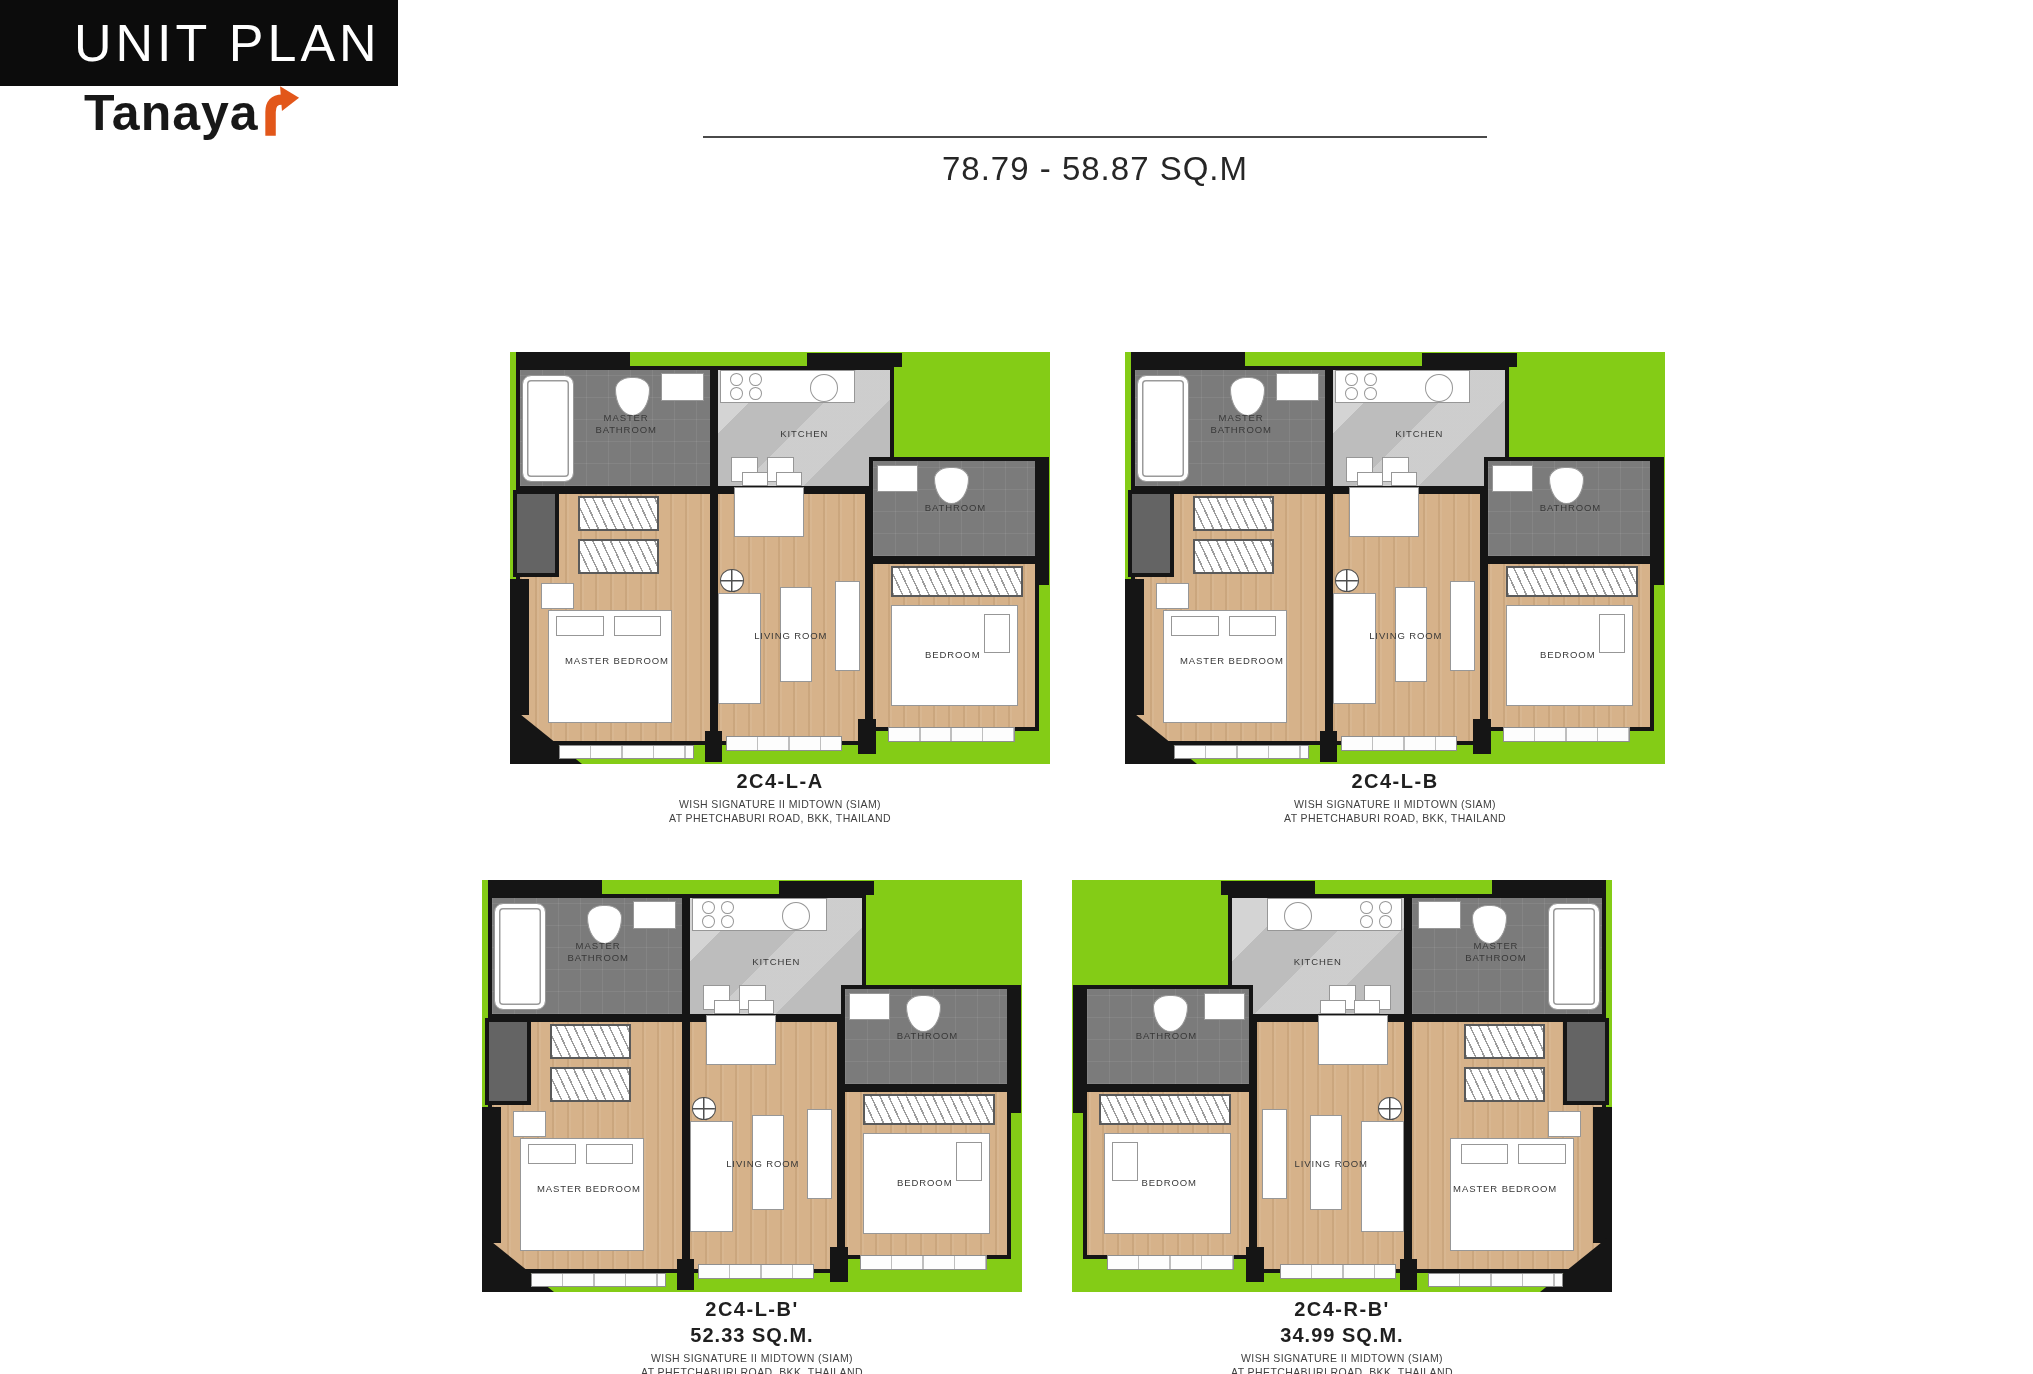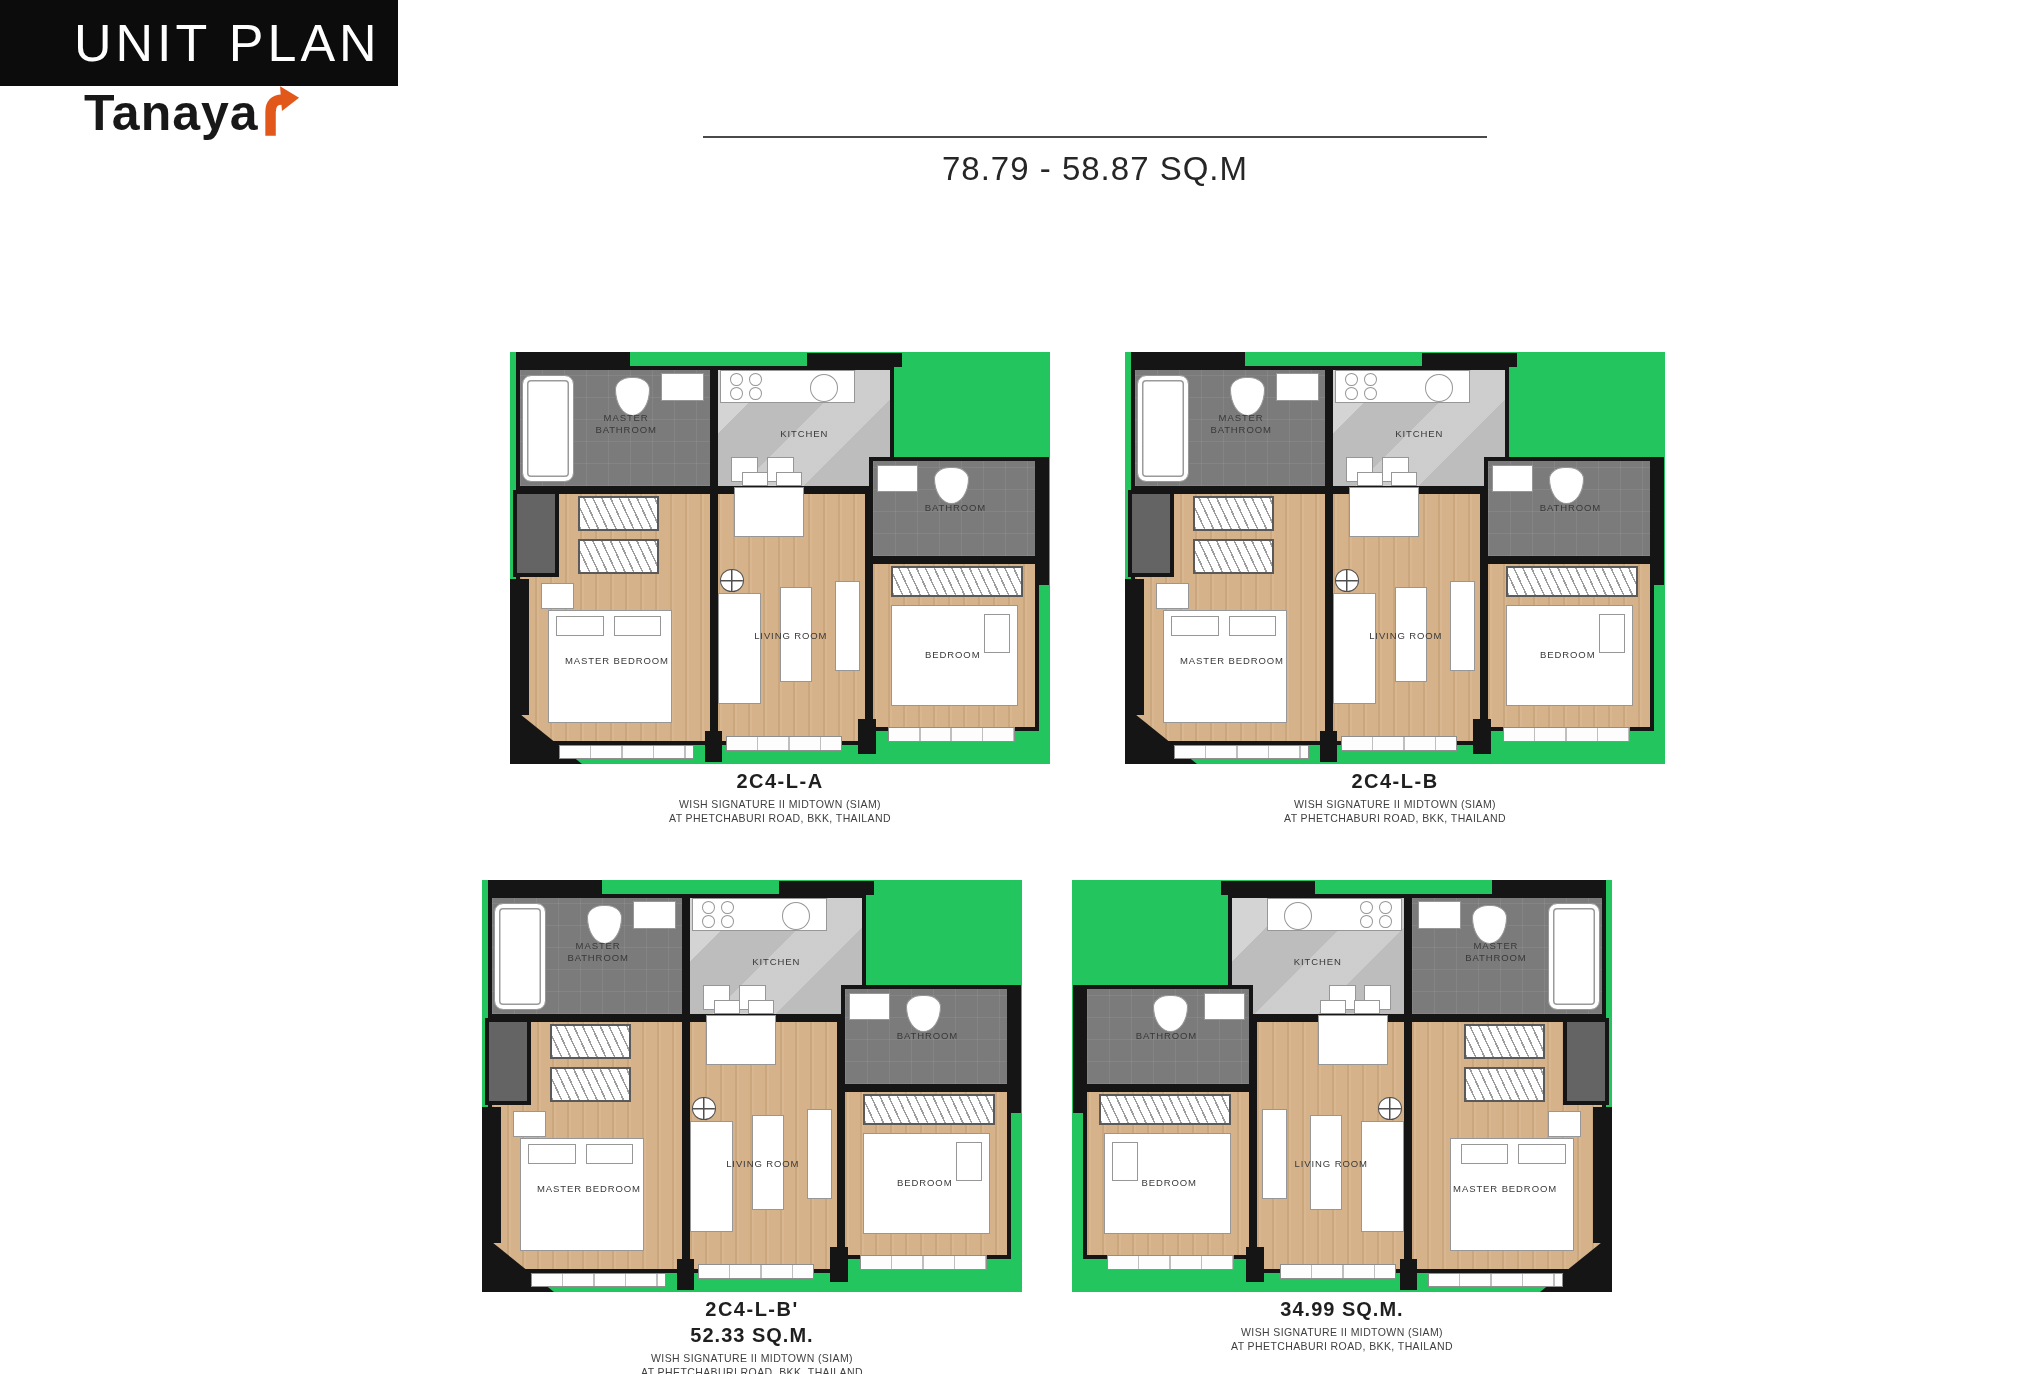--- a/index.html
+++ b/index.html
@@ -14,21 +14,21 @@
   .brand span{font-size:50px;font-weight:600;color:#181818;letter-spacing:1px;line-height:1;}
   .brand svg{margin-left:3px;margin-top:-2px;}
 
   .titleblock{position:absolute;left:700px;top:100px;width:790px;text-align:center;}
   .title{font-size:52px;font-weight:300;letter-spacing:2px;color:#1b1b1b;line-height:1;}
   .rule{height:2px;background:#4a4a4a;margin:36px auto 0 auto;width:784px;}
   .subtitle{margin-top:14px;font-size:33px;font-weight:300;letter-spacing:1px;color:#262626;line-height:1;}
 
   
   .unit{position:absolute;width:560px;}
-  .plan{position:relative;width:540px;height:412px;margin:0 auto;background:#22c55e;}
+  .plan{position:relative;width:540px;height:412px;margin:0 auto;background:#84cc16;}
   .caption{text-align:center;margin-top:6px;}
   .cap-code{font-size:20px;font-weight:700;letter-spacing:1.5px;color:#1f1f1f;line-height:1.1;}
   .cap-area{font-size:20px;font-weight:700;letter-spacing:1px;color:#1f1f1f;line-height:1.1;margin-top:4px;}
   .cap-proj{margin-top:6px;font-size:10.5px;color:#3f3f3f;letter-spacing:0.4px;line-height:1.3;font-weight:500;}
 
   
   .plan > div{position:absolute;box-sizing:border-box;}
   .wood{background:#d6b28a;border:4px solid #151515;
         background-image:repeating-linear-gradient(90deg, rgba(120,80,35,0.12) 0 2px, rgba(255,255,255,0.06) 2px 4px, transparent 4px 15px);}
   .wet{background:#7b7b7b;border:4px solid #151515;
@@ -318,20 +318,21 @@
         <div class="rail" style="left: 38.5%; top: 93.2%; width: 21.5%; height: 3.6%;"></div>
         <div class="rail" style="left: 6.5%; top: 91%; width: 23.5%; height: 3.6%;"></div>
         <div class="rlabel" style="left: 68.5%; top: 14.5%; width: 20%;">MASTER BATHROOM</div>
         <div class="rlabel" style="left: 37.5%; top: 18.5%; width: 16%;">KITCHEN</div>
         <div class="rlabel" style="left: 7.5%; top: 36.5%; width: 20%;">BATHROOM</div>
         <div class="rlabel" style="left: 70.2%; top: 73.5%; width: 20%;">MASTER BEDROOM</div>
         <div class="rlabel" style="left: 37%; top: 67.5%; width: 22%;">LIVING ROOM</div>
         <div class="rlabel" style="left: 9%; top: 72%; width: 18%;">BEDROOM</div>
       </div>
     <div class="caption">
+      <div class="cap-code">2C4-R-B'</div>
       <div class="cap-area">34.99 SQ.M.</div>
       <div class="cap-proj">
         <div>WISH SIGNATURE II MIDTOWN (SIAM)</div>
         <div>AT PHETCHABURI ROAD, BKK, THAILAND</div>
       </div>
     </div>
   </div>
 
 </div>
 

